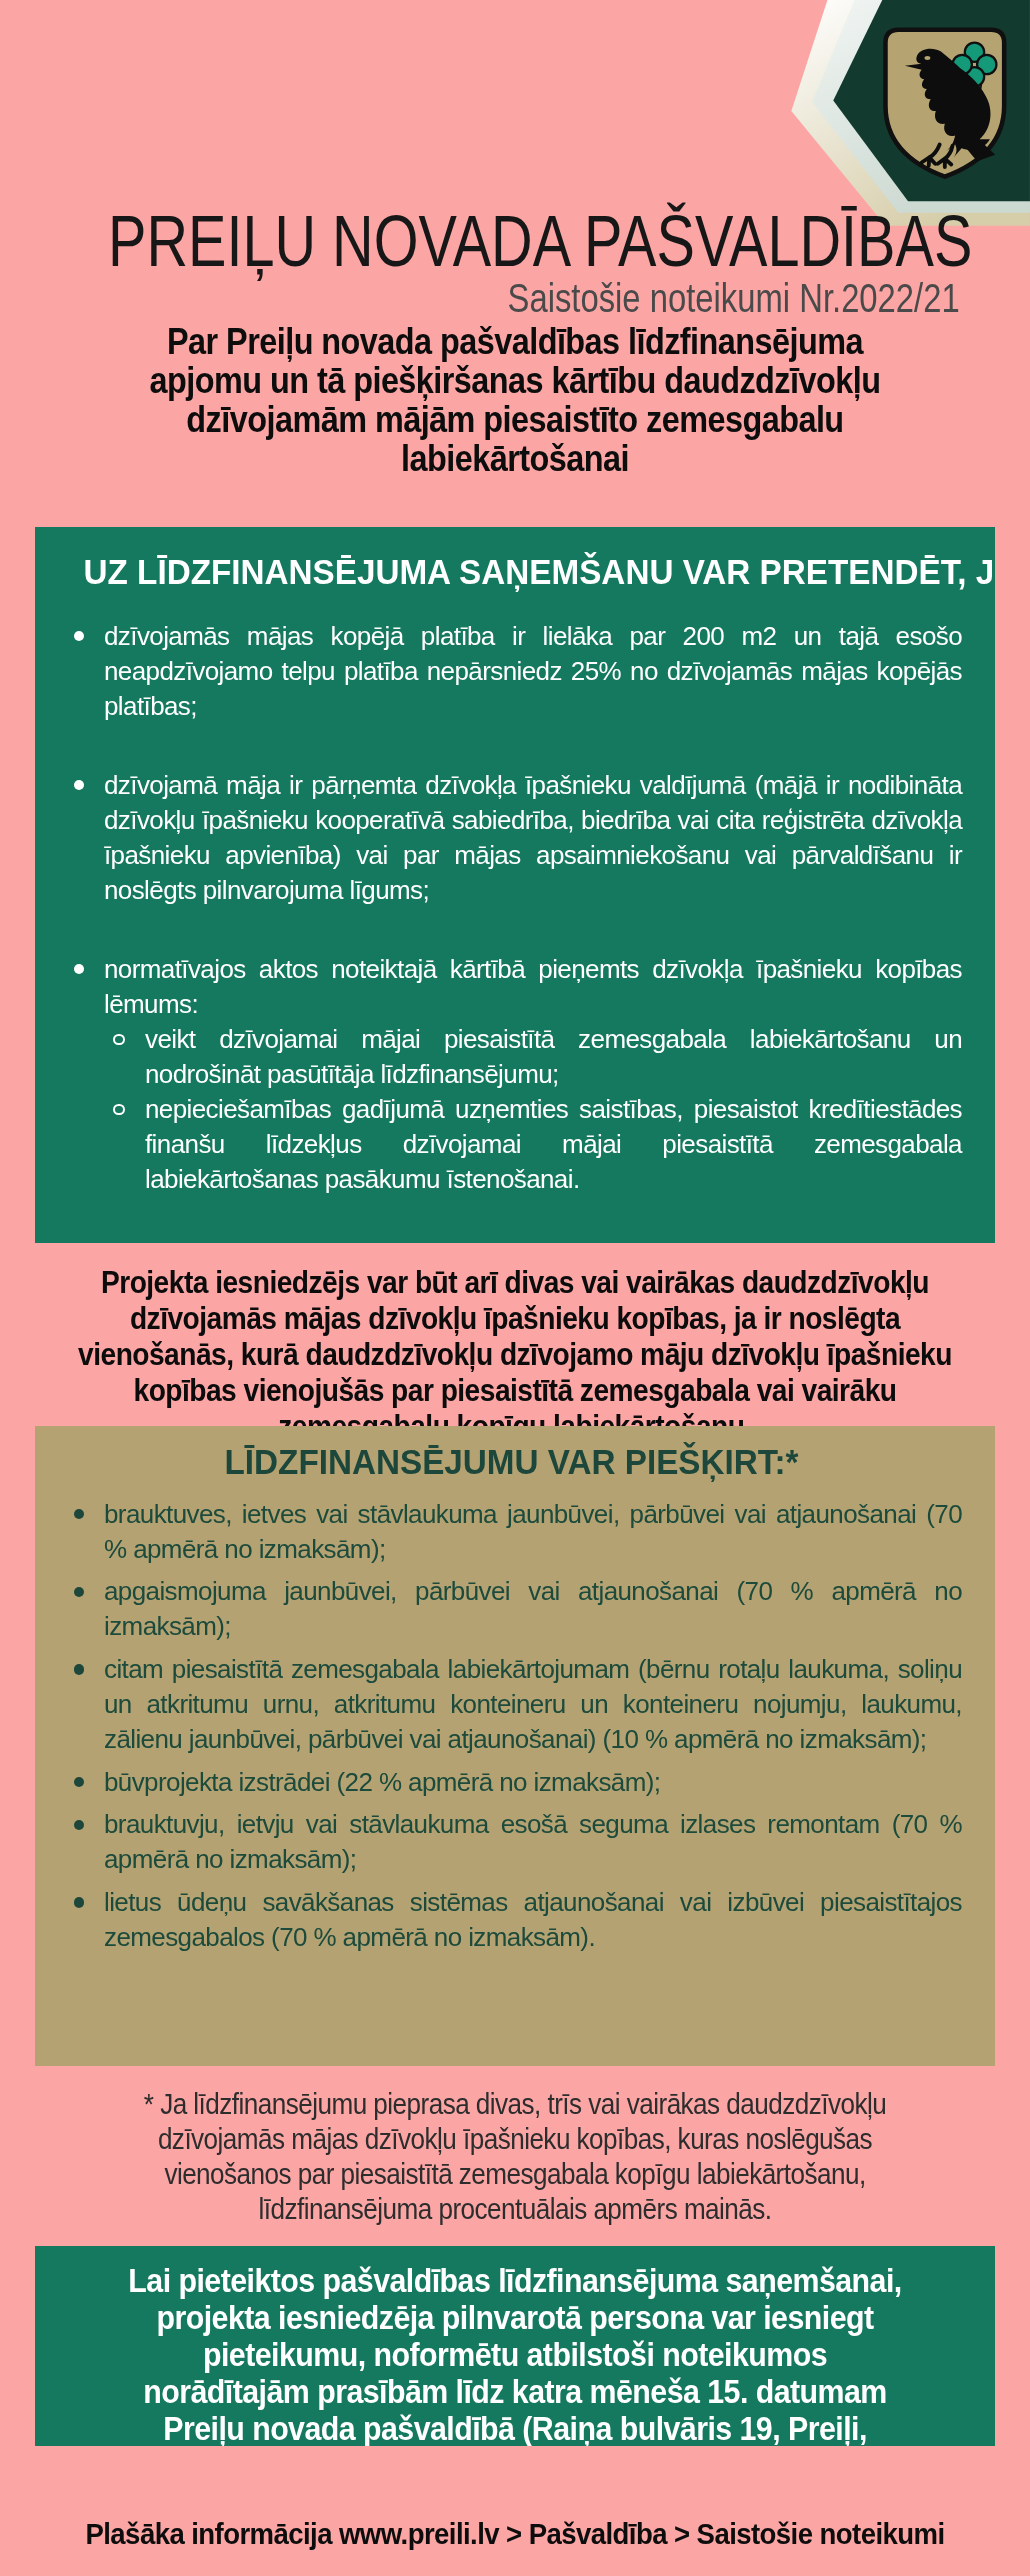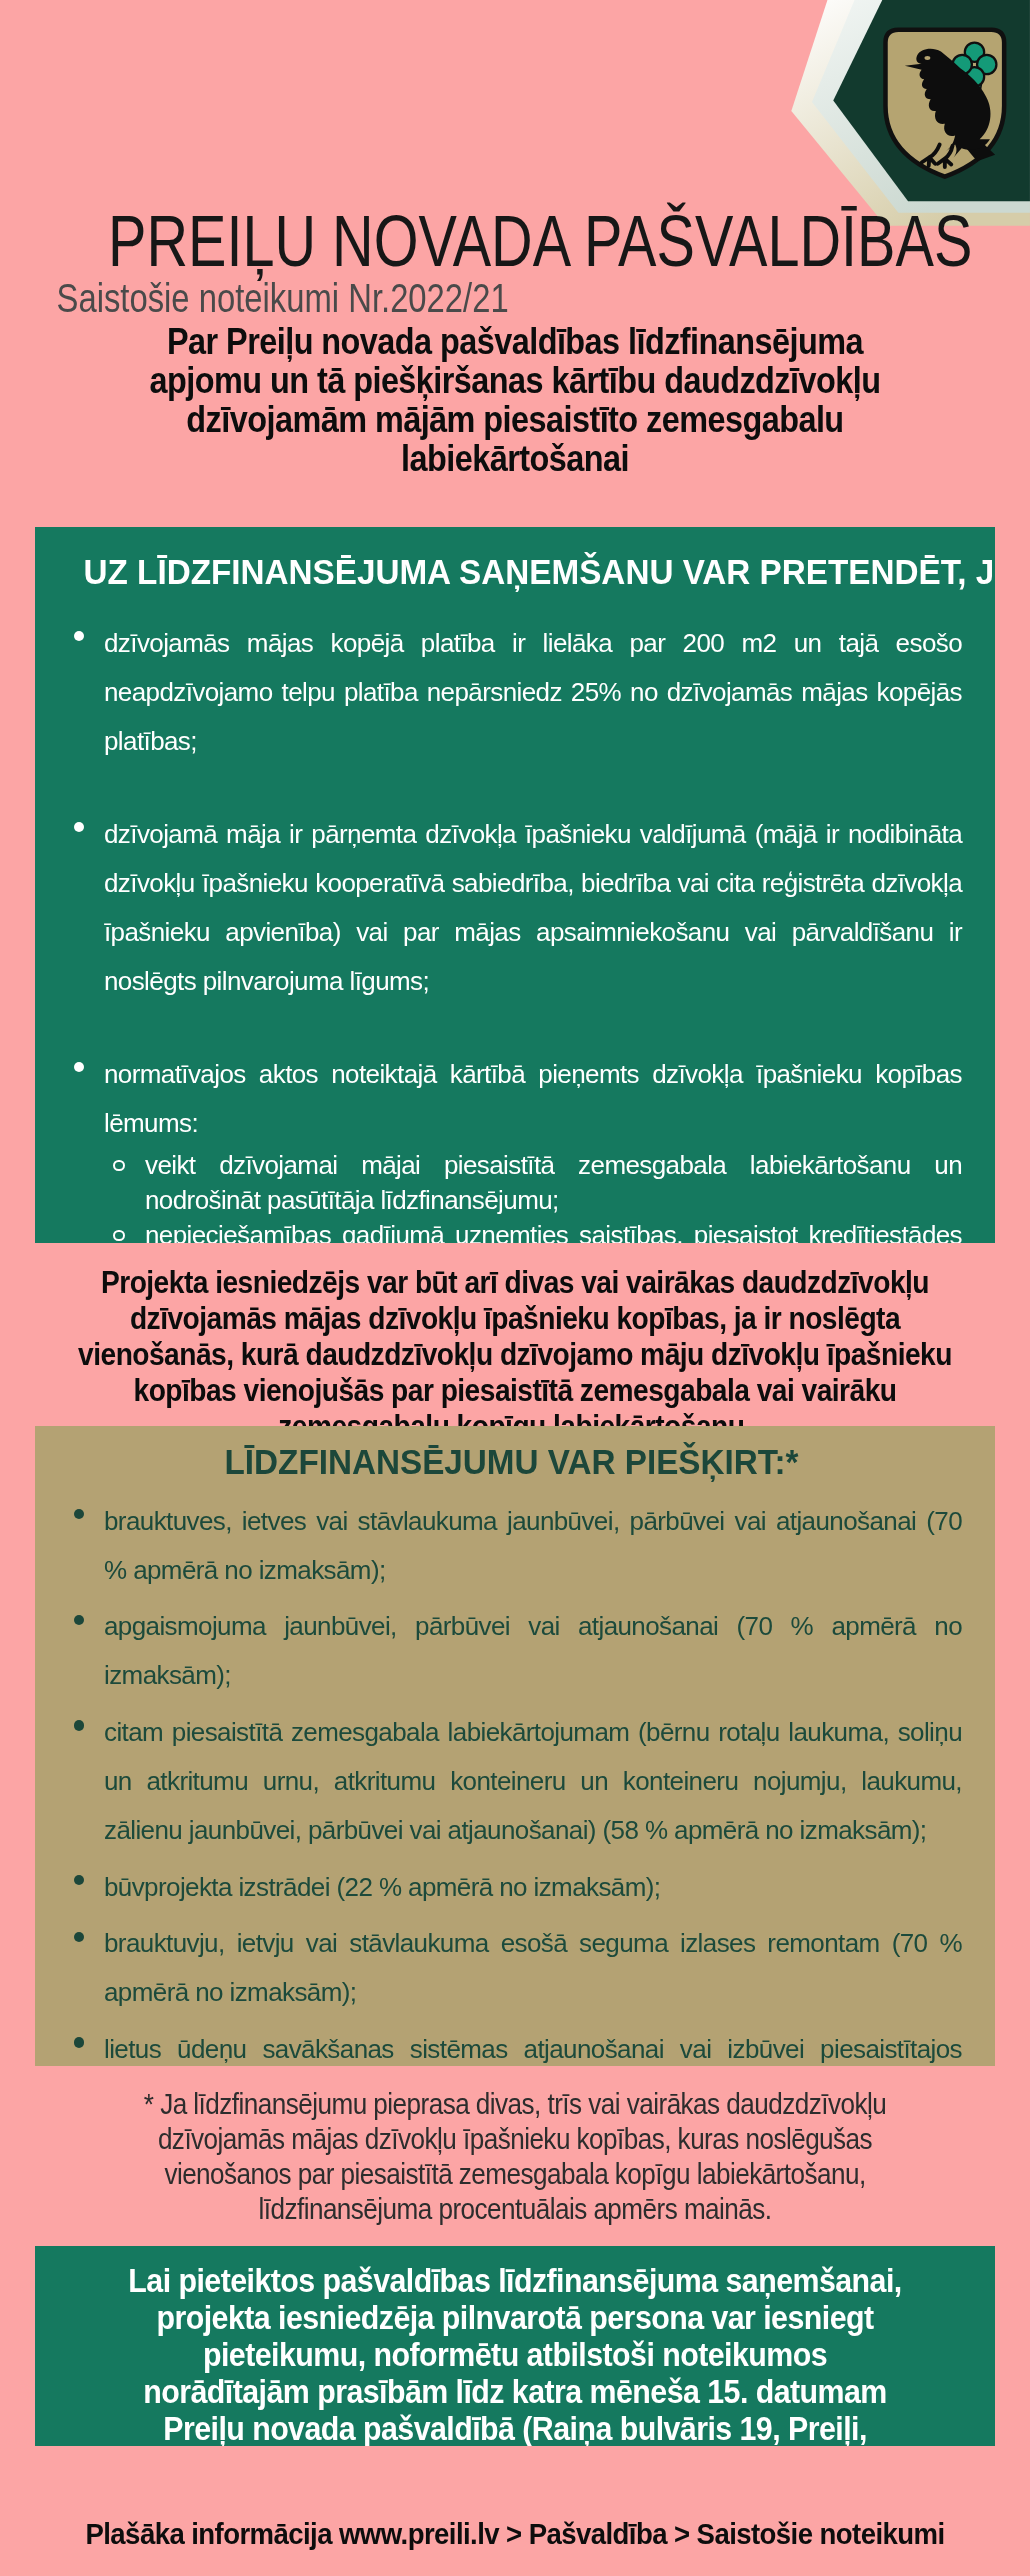--- a/index.html
+++ b/index.html
@@ -13,21 +13,21 @@
   }
   
   .badge{position:absolute;top:0;right:0;width:240px;height:227px;}
   
   .title-wrap{position:absolute;top:205px;left:0;width:1030px;text-align:center;}
   .title{
     display:inline-block;white-space:nowrap;
     font-size:72px;line-height:1.0;font-weight:400;color:#171717;
     transform:scaleX(0.80);transform-origin:50% 50%;
   }
-  .subtitle-wrap{position:absolute;top:278px;left:0;width:1016px;text-align:left;}
+  .subtitle-wrap{position:absolute;top:278px;left:0;width:1016px;text-align:right;}
   .subtitle{
     display:inline-block;white-space:nowrap;
     font-size:41px;line-height:1.0;color:#4a4a4a;
     transform:scaleX(0.80);transform-origin:50% 50%;
   }
   .heading{
     position:absolute;top:322px;left:0;width:1030px;
     text-align:center;font-weight:bold;font-size:36px;line-height:39px;color:#0d0d0d;
     transform:scaleX(0.90);transform-origin:50% 0;
     letter-spacing:-0.6px;
@@ -40,21 +40,21 @@
   .box2{top:1426px;height:640px;padding:16.7px 33px 13px 26px;}
   .box-header{
     text-align:center;font-weight:bold;font-size:35px;line-height:1.1;
     transform:scaleX(0.95);transform-origin:50% 50%;
     white-space:nowrap;
   }
   .box1 .box-header{margin-bottom:27px;color:#ffffff;}
   .box2 .box-header{margin-bottom:15.5px;color:#1c473a;}
   .bullet{
     position:relative;padding-left:43px;
-    text-align:justify;font-size:26px;line-height:49px;letter-spacing:-0.6px;
+    text-align:justify;font-size:26px;line-height:35px;letter-spacing:-0.6px;
   }
   .bullet::before{
     content:"";position:absolute;left:13px;top:12.2px;
     width:10.3px;height:10.3px;border-radius:50%;
   }
   .box.green .bullet::before{background:#ffffff;}
   .box.tan .bullet::before{background:#1c473a;}
   .box1 .bullet + .bullet{margin-top:44px;}
   .box2 .bullet + .bullet{margin-top:7.7px;}
   .subbullet{
@@ -163,21 +163,21 @@
     <div>dzīvojamās mājas dzīvokļu īpašnieku kopības, ja ir noslēgta</div>
     <div>vienošanās, kurā daudzdzīvokļu dzīvojamo māju dzīvokļu īpašnieku</div>
     <div>kopības vienojušās par piesaistītā zemesgabala vai vairāku</div>
     <div>zemesgabalu kopīgu labiekārtošanu.</div>
   </div>
 
   <section class="box tan box2">
     <div class="box-header">LĪDZFINANSĒJUMU VAR PIEŠĶIRT:*</div>
     <div class="bullet">brauktuves, ietves vai stāvlaukuma jaunbūvei, pārbūvei vai atjaunošanai (70 % apmērā no izmaksām);</div>
     <div class="bullet">apgaismojuma jaunbūvei, pārbūvei vai atjaunošanai (70 % apmērā no izmaksām);</div>
-    <div class="bullet">citam piesaistītā zemesgabala labiekārtojumam (bērnu rotaļu laukuma, soliņu un atkritumu urnu, atkritumu konteineru un konteineru nojumju, laukumu, zālienu jaunbūvei, pārbūvei vai atjaunošanai) (58 % apmērā no izmaksām);</div>
+    <div class="bullet">citam piesaistītā zemesgabala labiekārtojumam (bērnu rotaļu laukuma, soliņu un atkritumu urnu, atkritumu konteineru un konteineru nojumju, laukumu, zālienu jaunbūvei, pārbūvei vai atjaunošanai) (10 % apmērā no izmaksām);</div>
     <div class="bullet">būvprojekta izstrādei (22 % apmērā no izmaksām);</div>
     <div class="bullet">brauktuvju, ietvju vai stāvlaukuma esošā seguma izlases remontam (70 % apmērā no izmaksām);</div>
     <div class="bullet">lietus ūdeņu savākšanas sistēmas atjaunošanai vai izbūvei piesaistītajos zemesgabalos (70 % apmērā no izmaksām).</div>
   </section>
 
   <div class="footnote">
     <div>* Ja līdzfinansējumu pieprasa divas, trīs vai vairākas daudzdzīvokļu</div>
     <div>dzīvojamās mājas dzīvokļu īpašnieku kopības, kuras noslēgušas</div>
     <div>vienošanos par piesaistītā zemesgabala kopīgu labiekārtošanu,</div>
     <div>līdzfinansējuma procentuālais apmērs mainās.</div>

